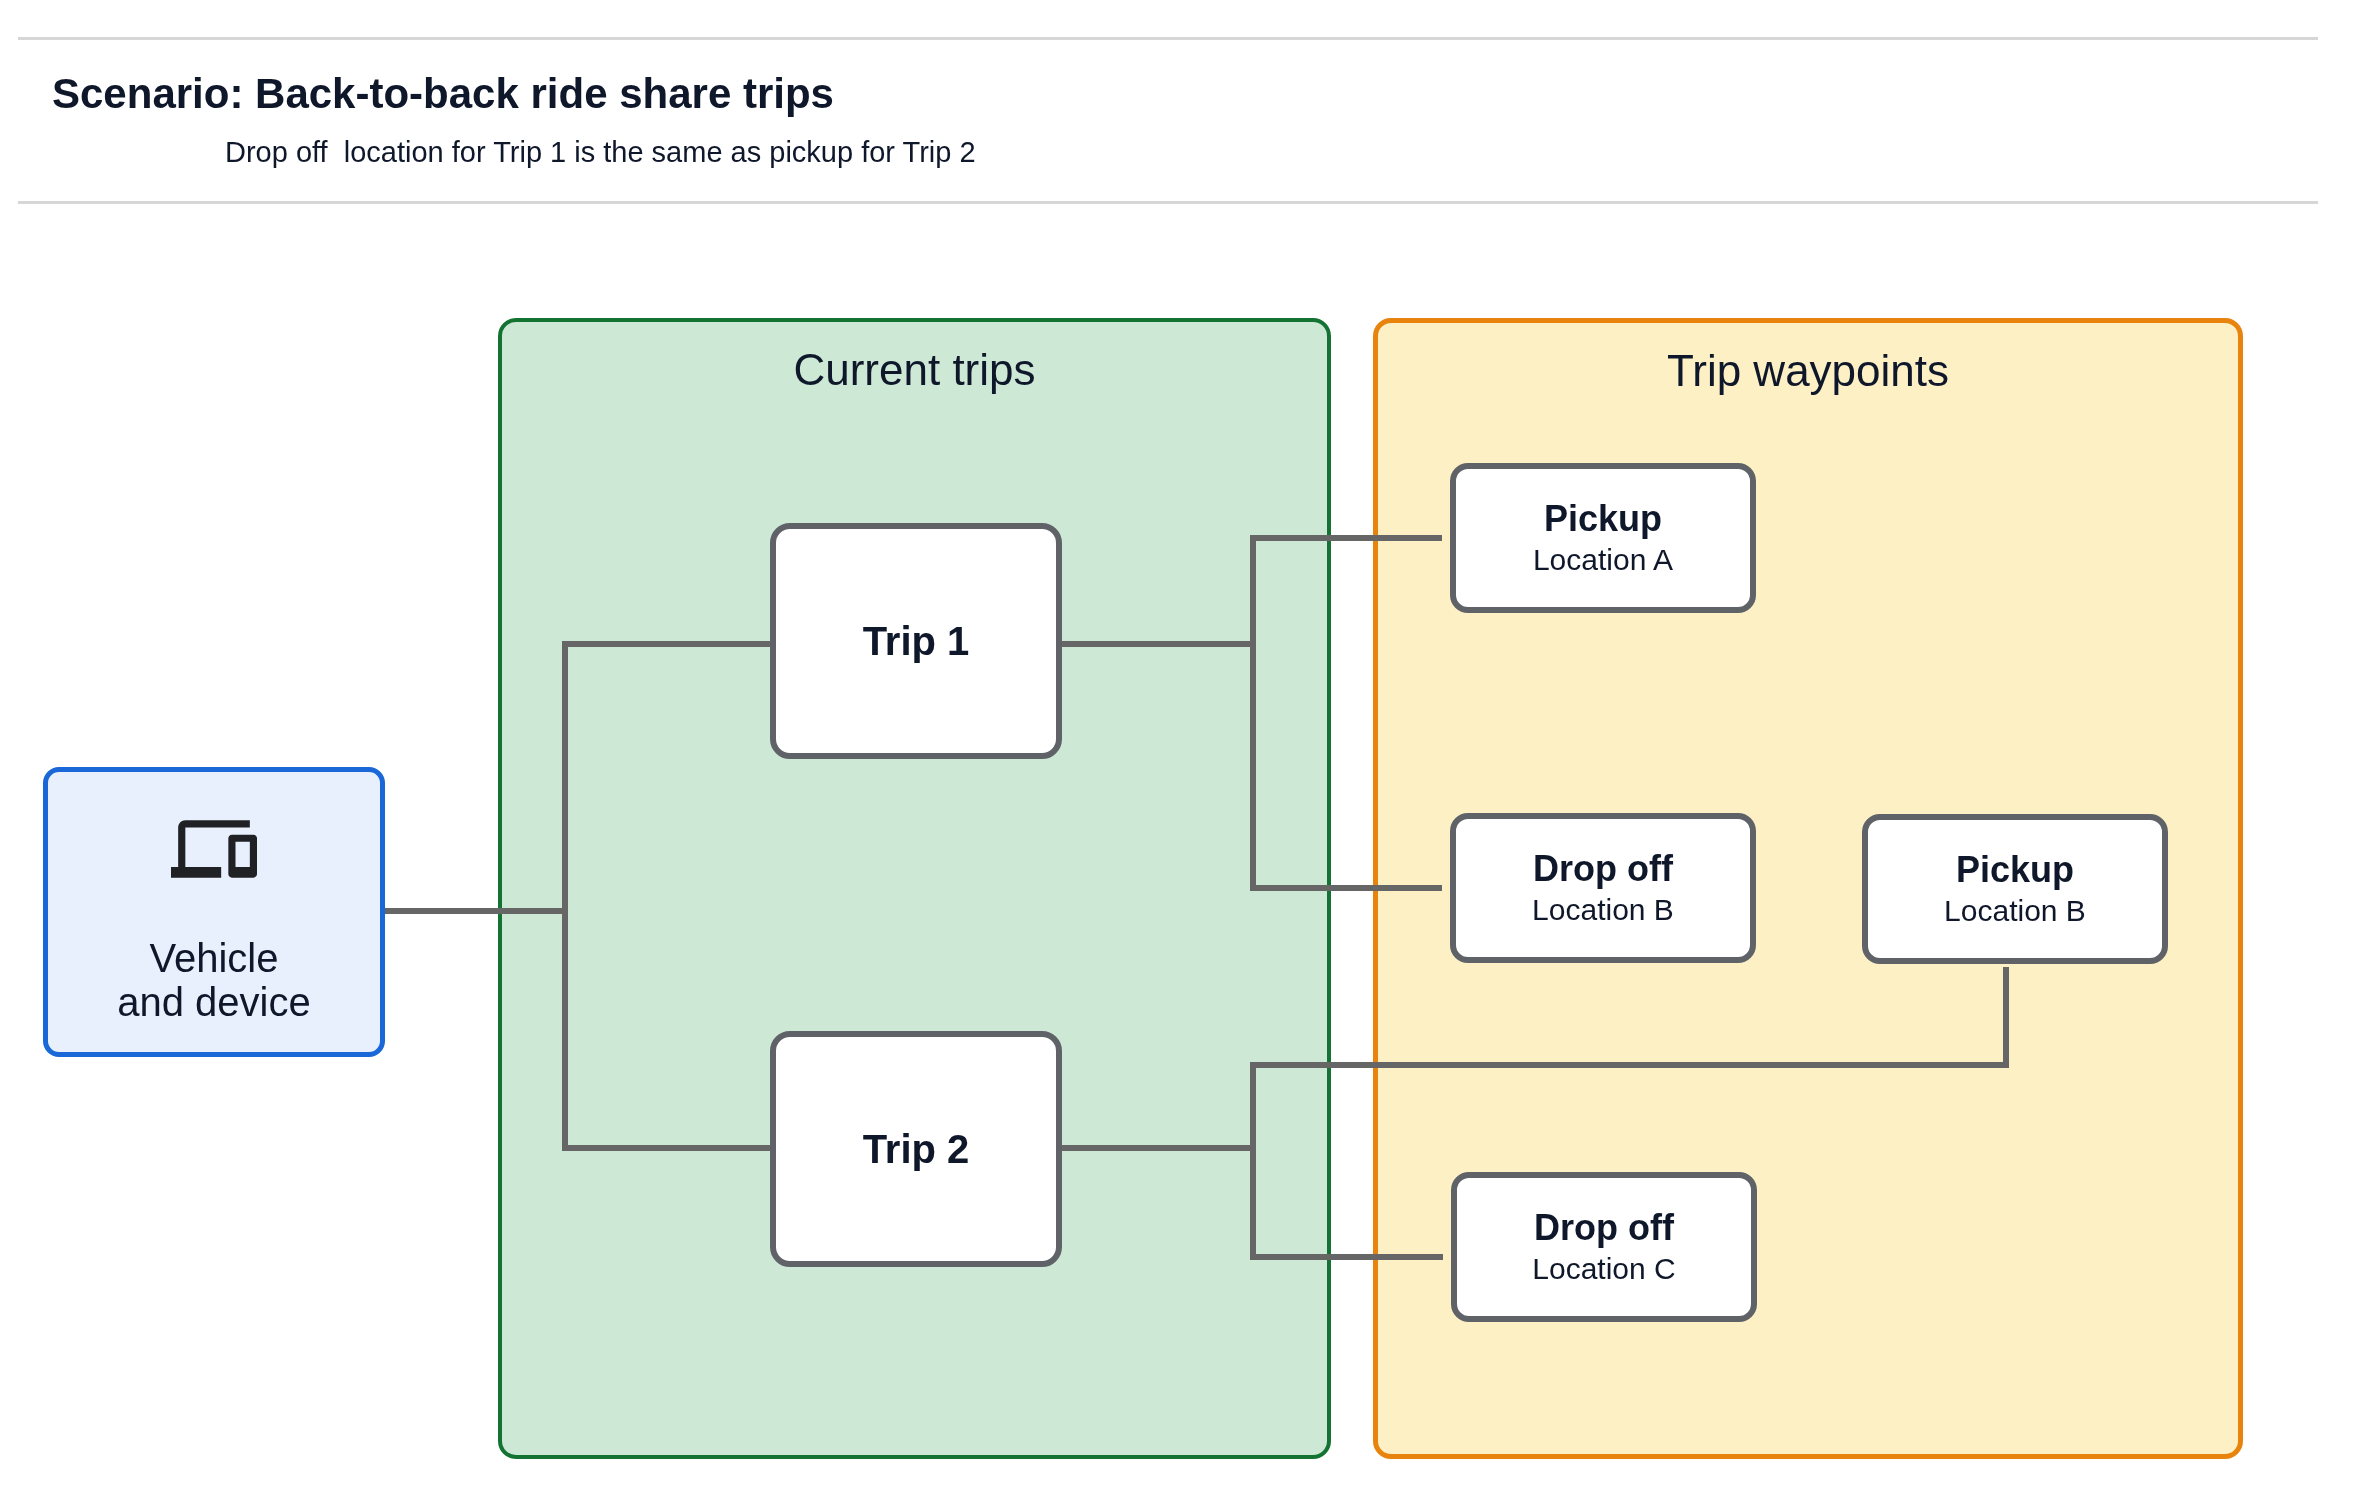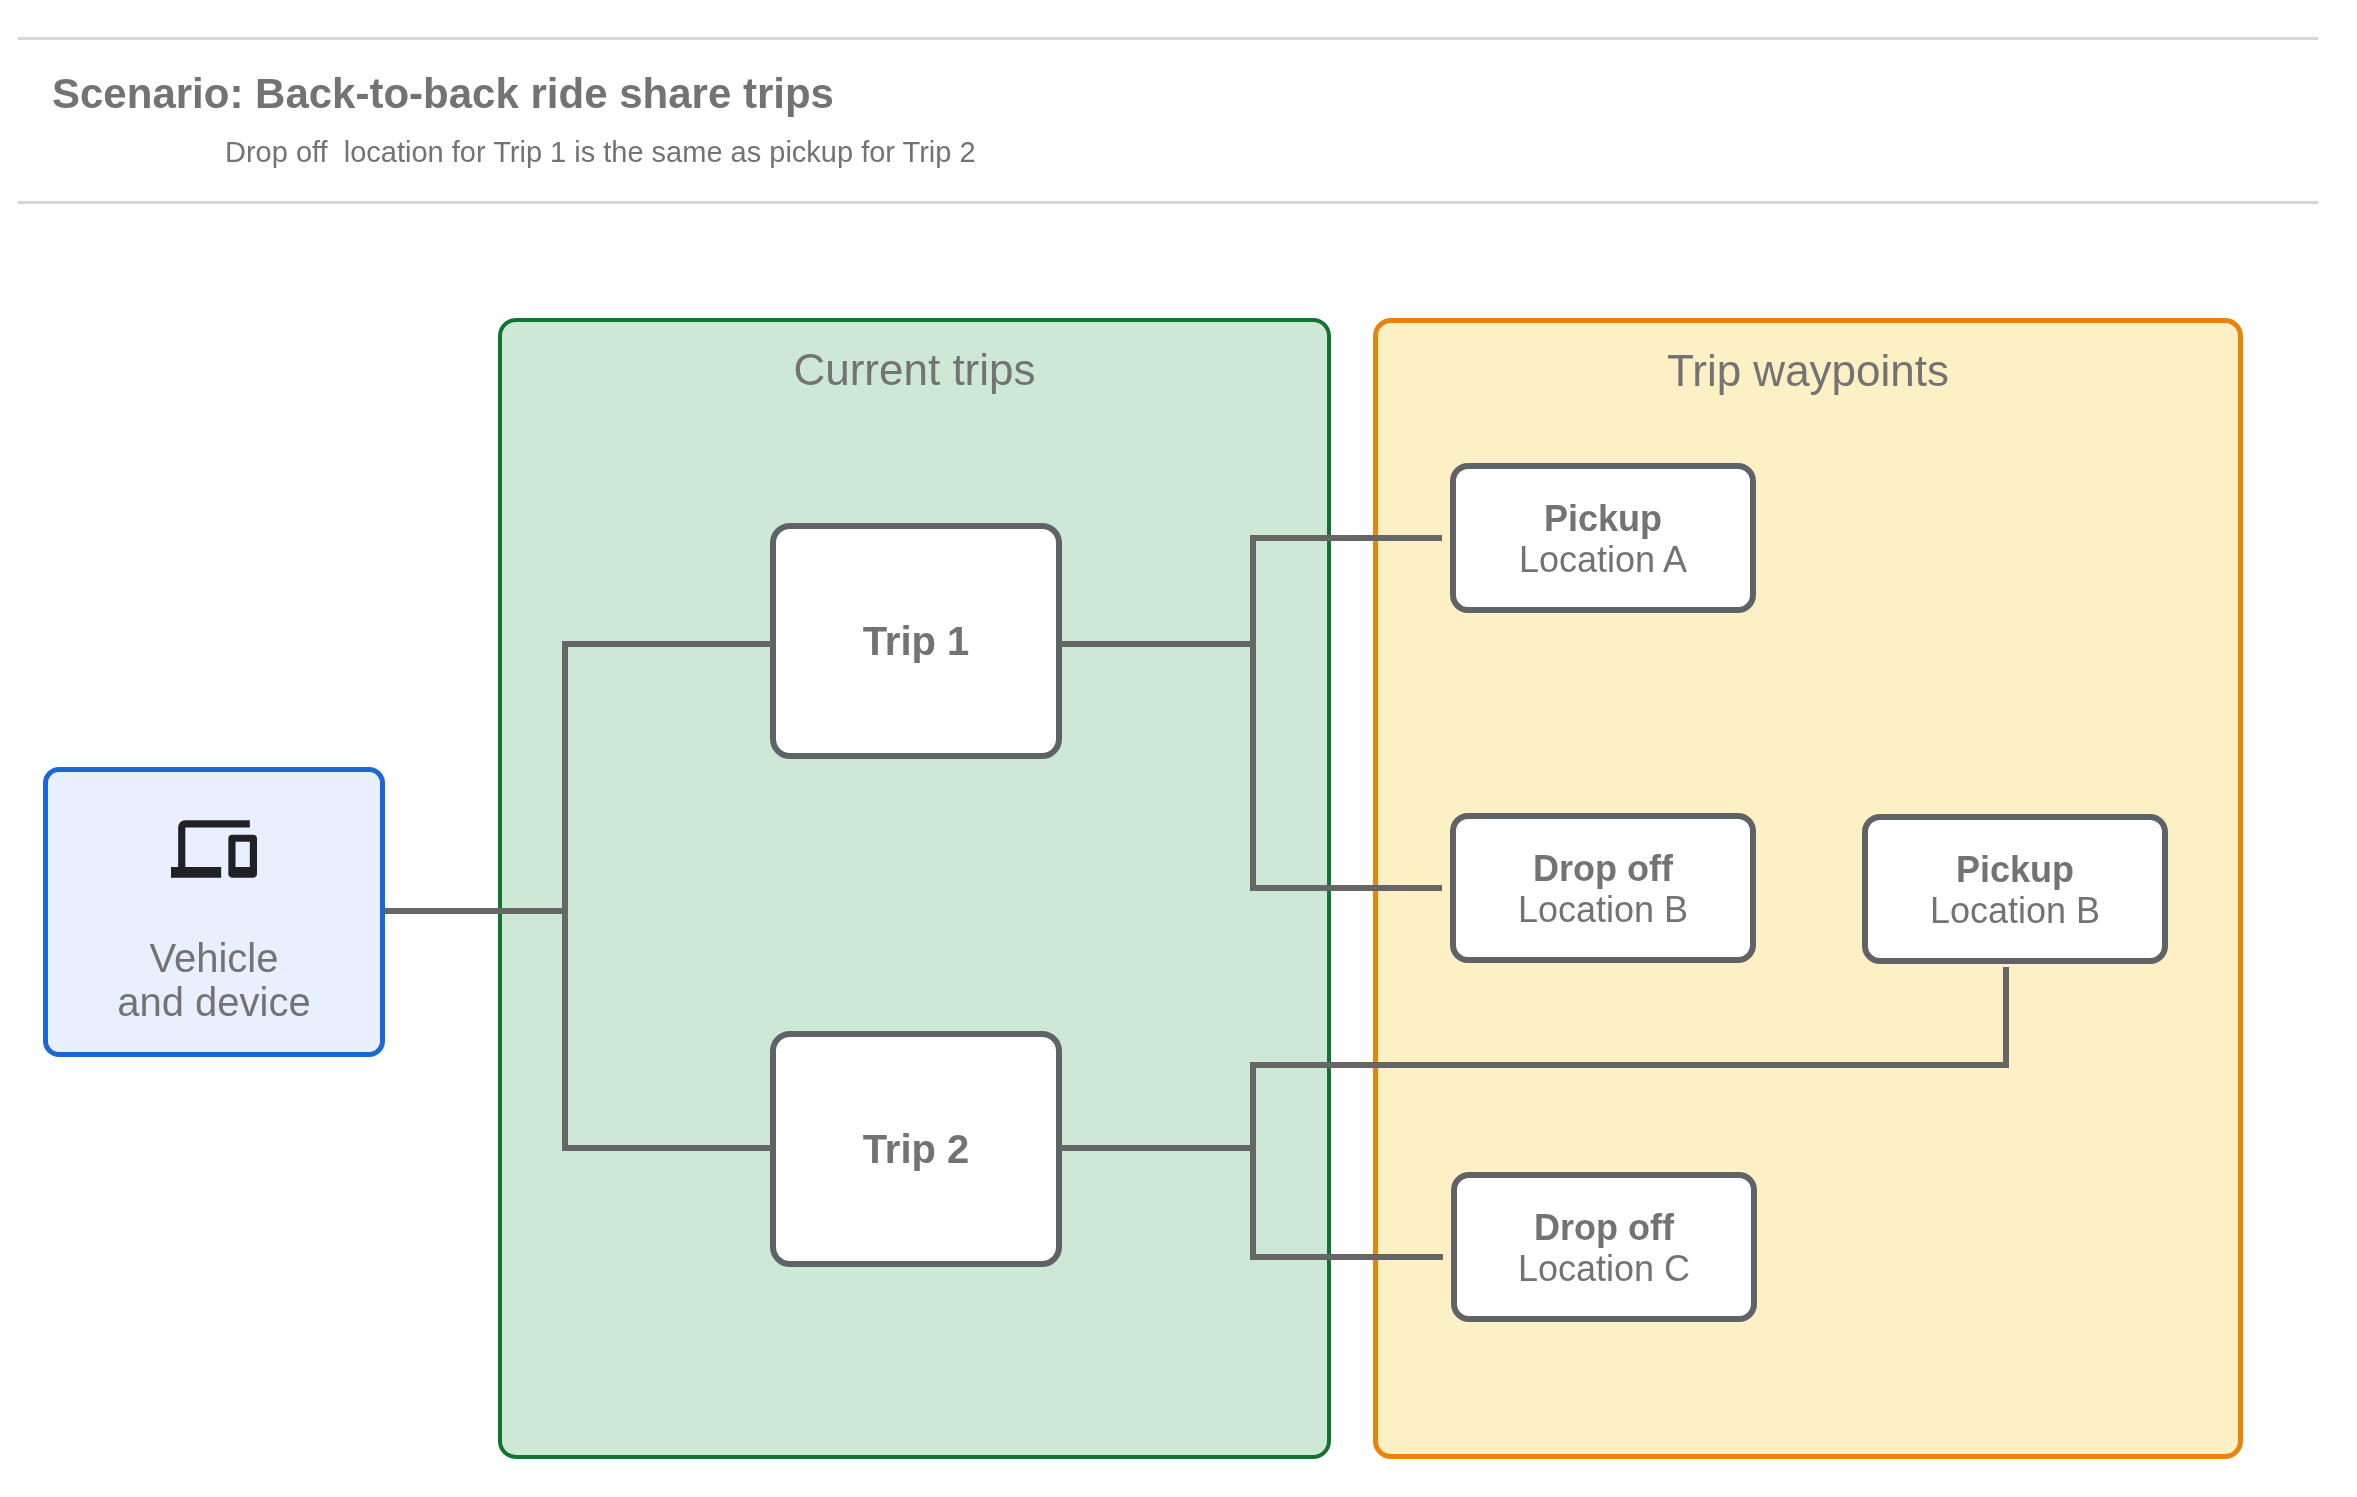--- a/index.html
+++ b/index.html
@@ -1,18 +1,18 @@
 <!DOCTYPE html>
 <html style="--current_trips_fill: #cee8d6; --current_trips_border: #137333; --trip_waypoints_fill: #fdf0c5; --trip_waypoints_border: #e8840d; --vehicle_fill: #e9f0fd; --vehicle_border: #1a67d8; --node_border: #5f6368; --connector: #666666;"><head>
 <meta charset="utf-8">
 <style>
   html,body{margin:0;padding:0;background:#fff;}
   .canvas{
     position:relative;width:2357px;height:1497px;background:#fff;overflow:hidden;
-    font-family:"Liberation Sans", sans-serif;color:#737373;
+    font-family:"Liberation Sans", sans-serif;color:#0f172a;
   }
   .rule{position:absolute;left:18px;width:2300px;height:3px;background:#d6d6d6;}
   .rule-top{top:37px;}
   .rule-bottom{top:201px;}
   .hdr-title{position:absolute;left:52px;top:70px;font-size:42px;font-weight:bold;line-height:48px;white-space:pre-wrap;}
   .hdr-sub{position:absolute;left:225px;top:128px;font-size:29px;font-weight:normal;line-height:48px;white-space:pre-wrap;}
 
   .panel{position:absolute;top:318px;height:1141px;border-radius:18px;box-sizing:border-box;z-index:1;}
   .panel-green{left:498px;width:833px;background:var(--current_trips_fill,#cee8d6);border:4px solid var(--current_trips_border,#137333);padding-left:12px;}
   .panel-orange{left:1373px;width:870px;background:var(--trip_waypoints_fill,#fdf0c5);border:5px solid var(--trip_waypoints_border,#e8840d);}
@@ -26,21 +26,21 @@
   .trip-1{top:523px;}
   .trip-2{top:1031px;}
   .trip-label{font-size:40px;font-weight:bold;}
 
   .wp{width:306px;height:150px;border-radius:18px;margin-left:8px;}
   .wp-pickup-a{left:1442px;top:463px;}
   .wp-dropoff-b{left:1442px;top:813px;}
   .wp-pickup-b{left:1854px;top:814px;}
   .wp-dropoff-c{left:1443px;top:1172px;}
   .wp-type{font-size:36px;font-weight:bold;line-height:44px;}
-  .wp-loc{font-size:36px;line-height:38px;}
+  .wp-loc{font-size:30px;line-height:38px;}
 
   .vehicle{left:43px;top:767px;width:342px;height:290px;border-radius:16px;
            background:var(--vehicle_fill,#e9f0fd);border:5px solid var(--vehicle_border,#1a67d8);
            justify-content:flex-start;}
   .vehicle svg{margin-top:34px;}
   .veh-label{margin-top:44px;font-size:40px;font-weight:normal;line-height:44px;}
 
   
   .seg-vehicle-h   {left:385px; top:908px;  width:180px; height:6px;}
   .seg-left-v      {left:562px; top:641px;  width:6px;   height:510px;}

